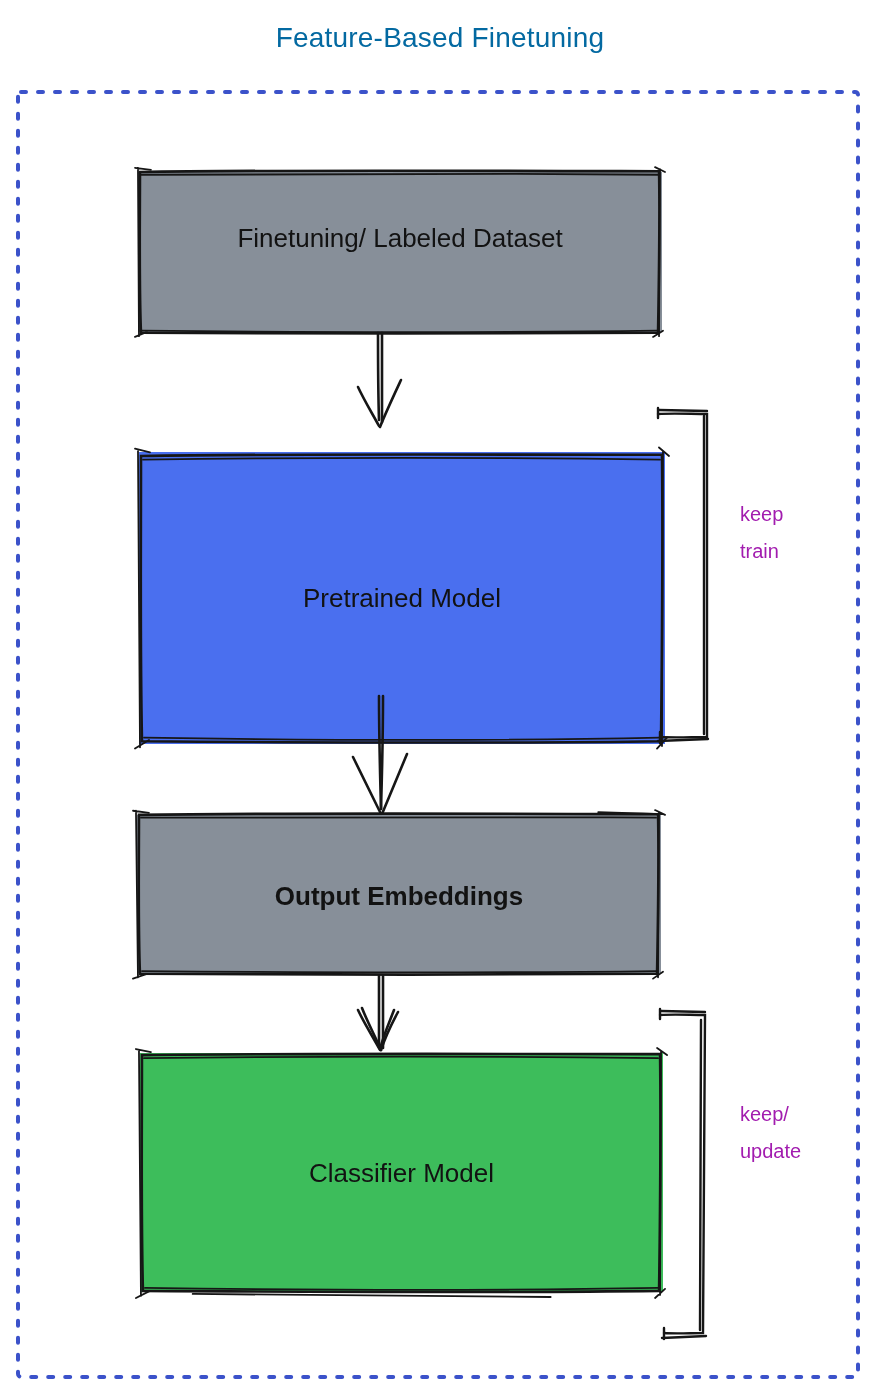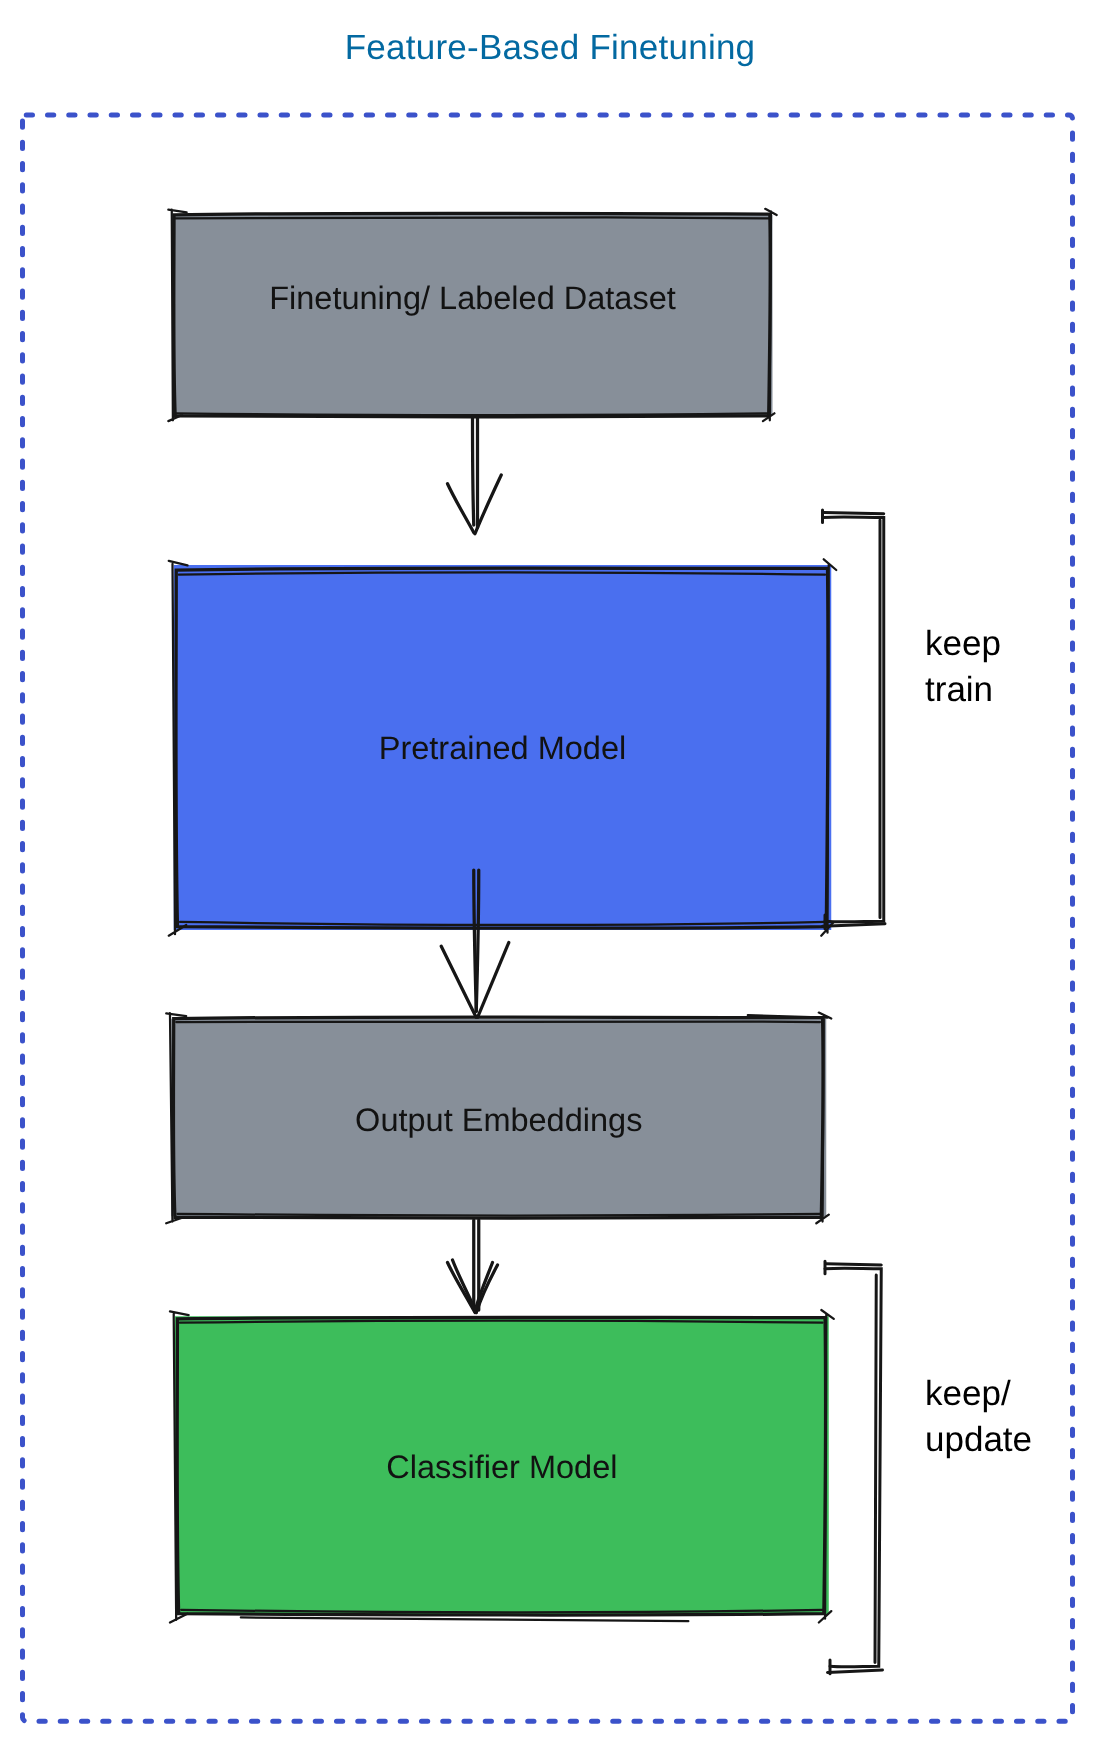--- a/index.html
+++ b/index.html
@@ -4,32 +4,32 @@
 <style>
   html,body{margin:0;padding:0;background:#ffffff;}
   body{width:880px;height:1393px;position:relative;font-family:"Liberation Sans",sans-serif;overflow:hidden;}
   .stage{position:absolute;inset:0;}
   .page-title{position:absolute;top:22px;left:0;width:880px;text-align:center;
     font-size:28px;color:#0369a1;letter-spacing:.2px;}
   .frame-svg{position:absolute;left:14px;top:88px;}
   .node{position:absolute;display:flex;align-items:center;justify-content:center;box-sizing:border-box;}
   .node-label{font-size:26px;color:#121212;white-space:nowrap;}
   .sketch{position:absolute;left:-7px;top:-7px;width:calc(100% + 14px);height:calc(100% + 14px);overflow:visible;pointer-events:none;}
-  .node-dataset{left:138px;top:172px;width:480px;height:160px;padding-bottom:28px;}
+  .node-dataset{left:138px;top:172px;width:524px;height:160px;padding-bottom:28px;}
   .node-pretrained{left:139px;top:452px;width:526px;height:292px;}
-  .node-embeddings{left:137px;top:815px;width:524px;height:158px;padding-top:4px;}
+  .node-embeddings{left:137px;top:815px;width:524px;height:158px;padding-top:4px;font-weight:bold;}
   .node-classifier{left:140px;top:1053px;width:523px;height:239px;padding-top:2px;}
   .arrow{position:absolute;}
   .arrow-1{left:345px;top:330px;}
   .arrow-2{left:345px;top:693px;}
   .arrow-3{left:345px;top:973px;}
   .bracket{position:absolute;}
   .bracket-keep{left:648px;top:405px;}
   .bracket-train{left:650px;top:1005px;}
-  .side-label{position:absolute;font-size:28px;line-height:37px;color:#000000;}
+  .side-label{position:absolute;font-size:20px;line-height:37px;color:#a21caf;}
   .side-label-keep{left:740px;top:496px;}
   .side-label-train{left:740px;top:1096px;}
 </style>
 </head>
 <body>
 
 <div class="stage">
 
   <div class="page-title">Feature-Based Finetuning</div>
 

